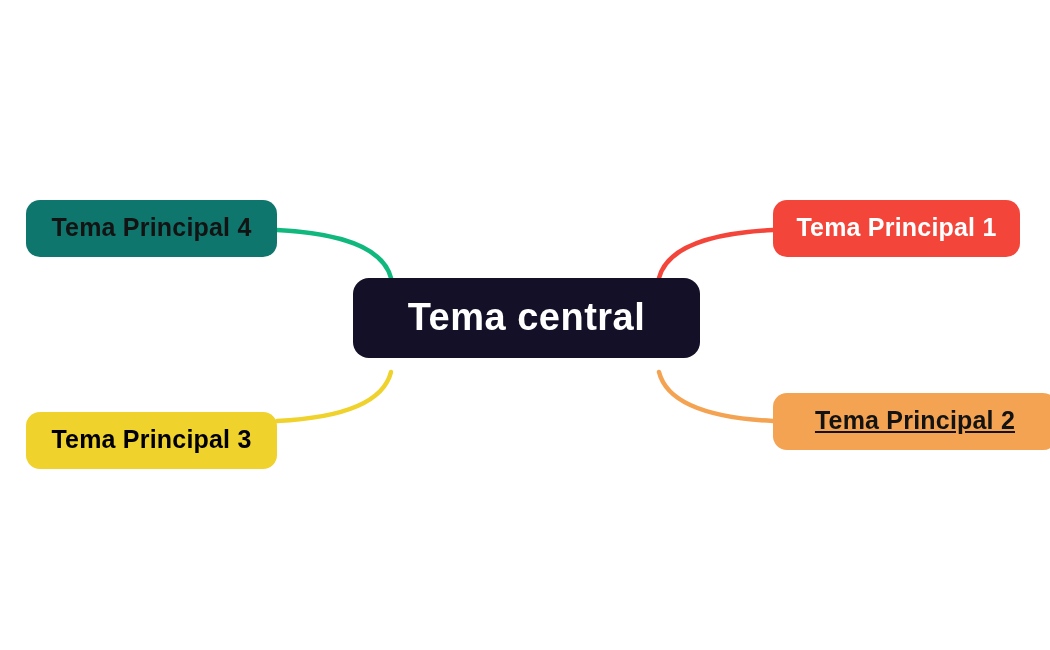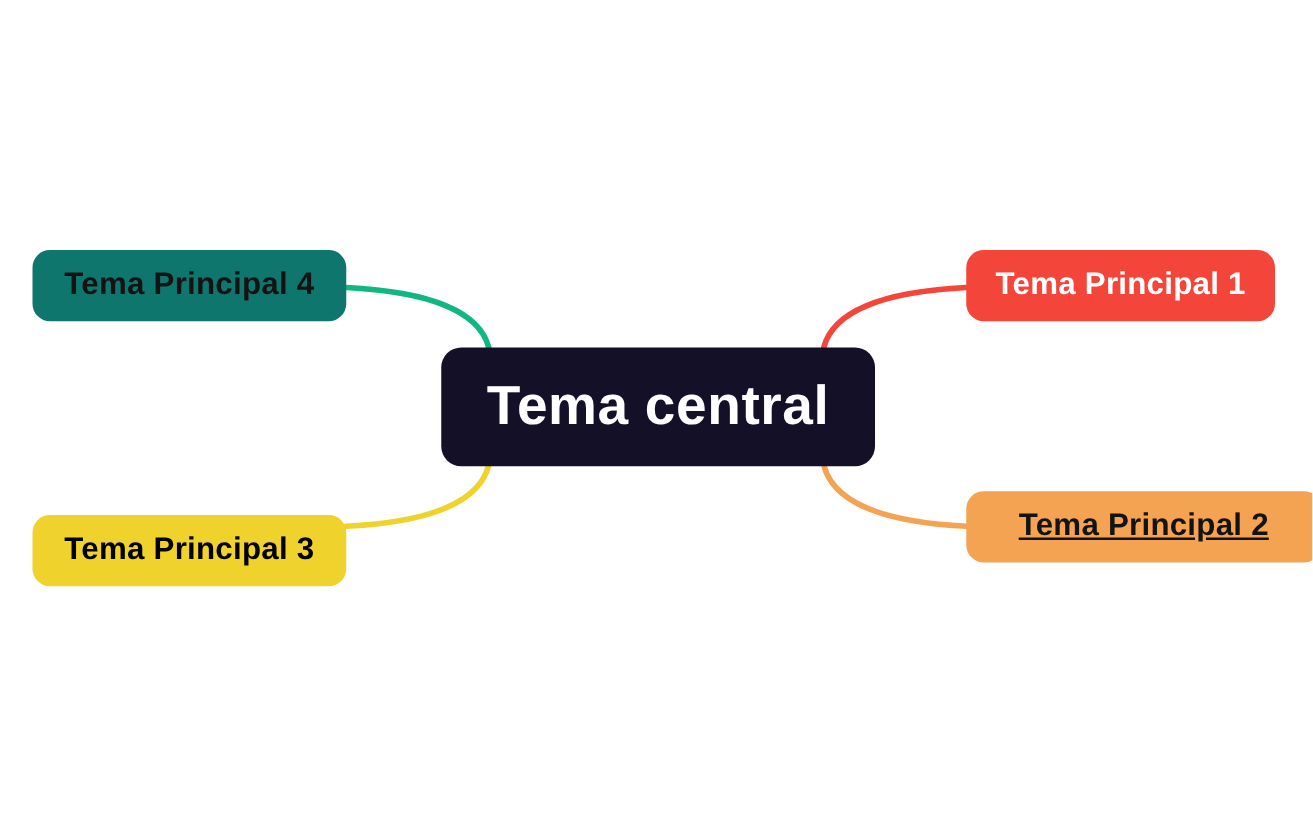--- a/index.html
+++ b/index.html
@@ -32,23 +32,23 @@
     position: absolute;
     display: flex;
     align-items: center;
     justify-content: center;
     box-sizing: border-box;
   }
   .node-central {
     left: 353px;
     top: 278px;
     width: 347px;
-    height: 95px;
+    height: 80px;
     border-radius: 16px;
-    font-size: 44px;
+    font-size: 38px;
     font-weight: 700;
     letter-spacing: 0.5px;
   }
   .node-branch {
     height: 57px;
     border-radius: 14px;
     font-size: 25px;
     font-weight: 600;
     letter-spacing: 0.2px;
   }

